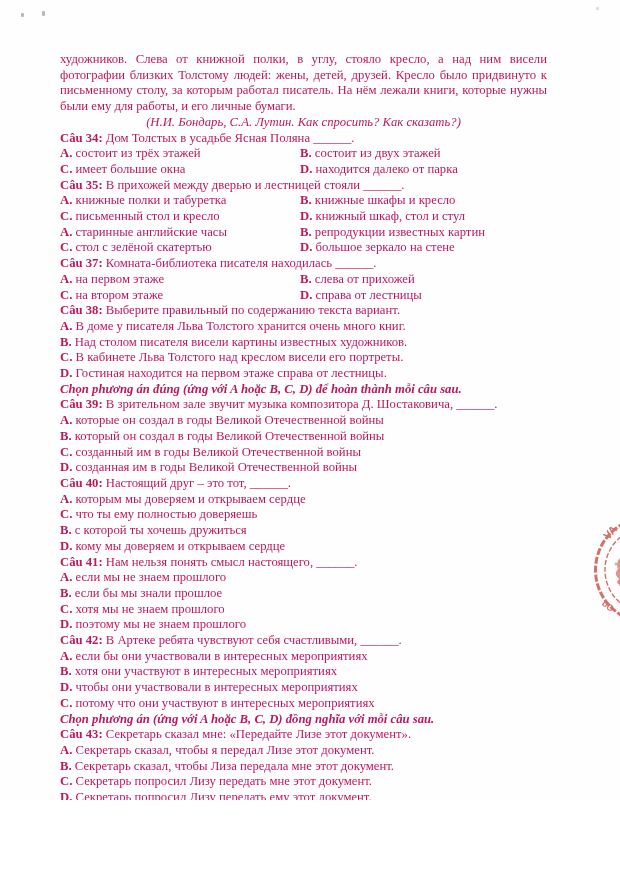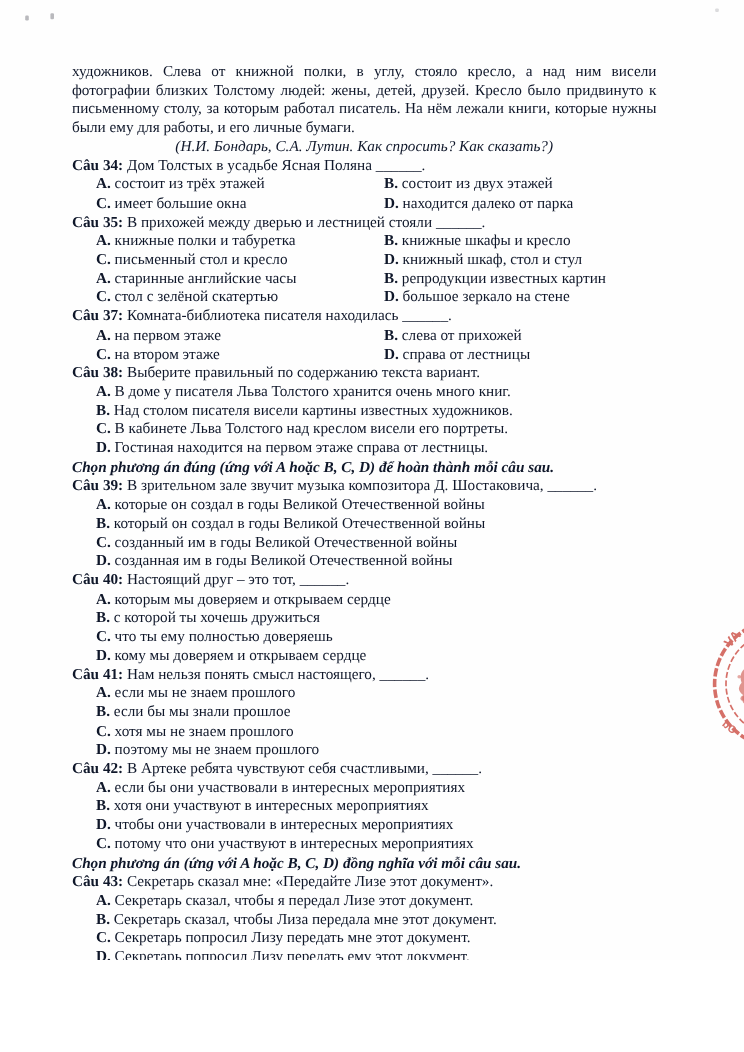--- a/index.html
+++ b/index.html
@@ -1,26 +1,26 @@
 <!DOCTYPE html>
 <html><head>
 <meta charset="utf-8">
 <style>
   html,body { margin:0; padding:0; background:#ffffff; }
   .page {
     position:relative; width:620px; height:800px; background:#fefefe;
     overflow:hidden; font-family:"Liberation Serif", serif;
-    color:#0f172a; font-size:12.7px; line-height:15.7px;
+    color:#be185d; font-size:12.7px; line-height:15.7px;
   }
   .content { position:absolute; left:60px; top:52px; width:487px; }
   .para { text-align:justify; }
   .citation { text-align:center; font-style:italic; }
   .qhead { }
   .qlabel { font-weight:bold;margin-top:28px; }
-  .opts { margin-left:20px; }
+  .opts { }
   .opts.two { display:grid; grid-template-columns:240px auto; }
   .okey { font-weight:bold; }
   .instruction { font-weight:bold; font-style:italic; }
   .footer { position:absolute; top:826px; right:73px; font-size:10px; }
   .speck { position:absolute; background:#b9b9bd; border-radius:1px; }
   .speck.s1 { left:21px; top:13px; width:3px; height:4px; }
   .speck.s2 { left:42px; top:11px; width:3px; height:5px; }
   .speck.s3 { left:596px; top:7px; width:3px; height:3px; opacity:.5; }
   .stamp { position:absolute; left:592px; top:514px; width:112px; height:112px; }
 </style>
@@ -86,22 +86,22 @@
           <div class="opt"><span class="okey">A.</span><span class="otext"> которые он создал в годы Великой Отечественной войны</span></div>
           <div class="opt"><span class="okey">B.</span><span class="otext"> который он создал в годы Великой Отечественной войны</span></div>
           <div class="opt"><span class="okey">C.</span><span class="otext"> созданный им в годы Великой Отечественной войны</span></div>
           <div class="opt"><span class="okey">D.</span><span class="otext"> созданная им в годы Великой Отечественной войны</span></div>
         </div>
       </div>
       <div class="question">
         <div class="qhead"><span class="qlabel">Câu 40:</span><span class="qtext"> Настоящий друг – это тот, ______.</span></div>
         <div class="opts one">
           <div class="opt"><span class="okey">A.</span><span class="otext"> которым мы доверяем и открываем сердце</span></div>
+          <div class="opt"><span class="okey">C.</span><span class="otext"> что ты ему полностью доверяешь</span></div>
           <div class="opt"><span class="okey">B.</span><span class="otext"> с которой ты хочешь дружиться</span></div>
-          <div class="opt"><span class="okey">C.</span><span class="otext"> что ты ему полностью доверяешь</span></div>
           <div class="opt"><span class="okey">D.</span><span class="otext"> кому мы доверяем и открываем сердце</span></div>
         </div>
       </div>
       <div class="question">
         <div class="qhead"><span class="qlabel">Câu 41:</span><span class="qtext"> Нам нельзя понять смысл настоящего, ______.</span></div>
         <div class="opts one">
           <div class="opt"><span class="okey">A.</span><span class="otext"> если мы не знаем прошлого</span></div>
           <div class="opt"><span class="okey">B.</span><span class="otext"> если бы мы знали прошлое</span></div>
           <div class="opt"><span class="okey">C.</span><span class="otext"> хотя мы не знаем прошлого</span></div>
           <div class="opt"><span class="okey">D.</span><span class="otext"> поэтому мы не знаем прошлого</span></div>

